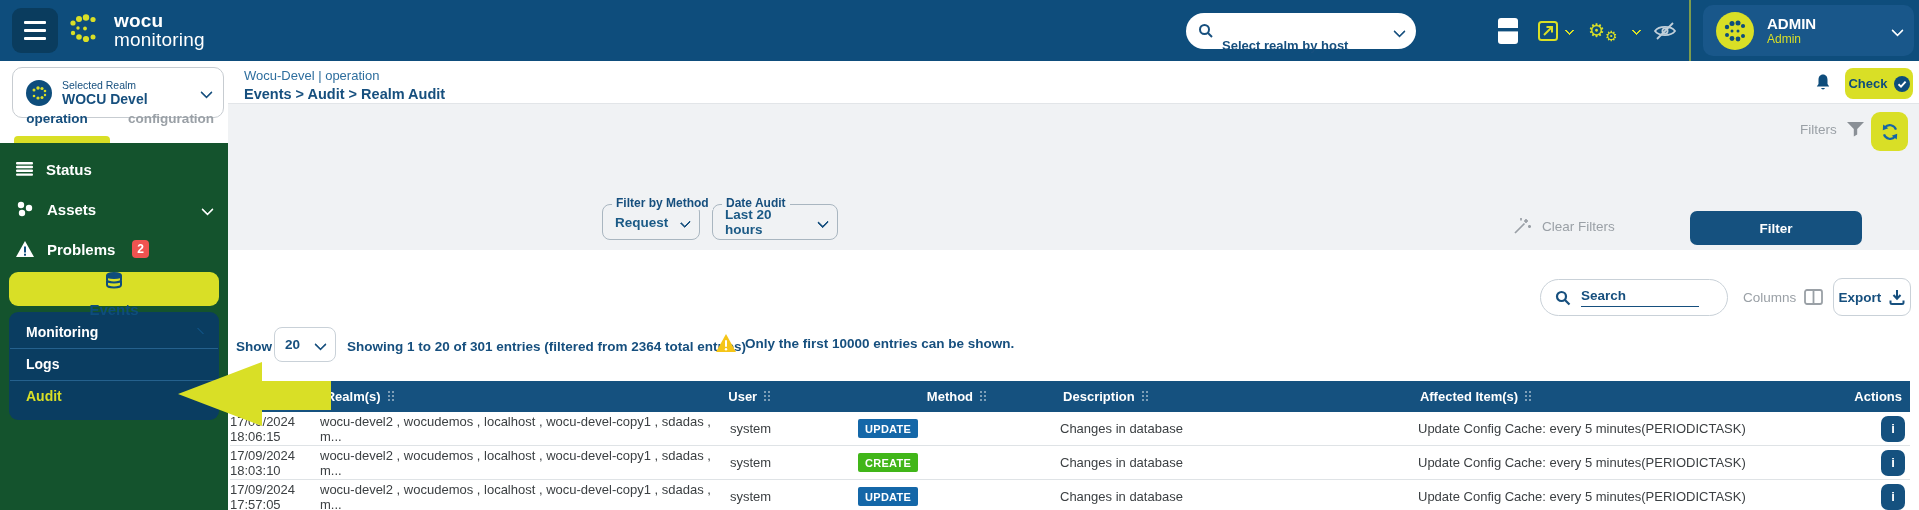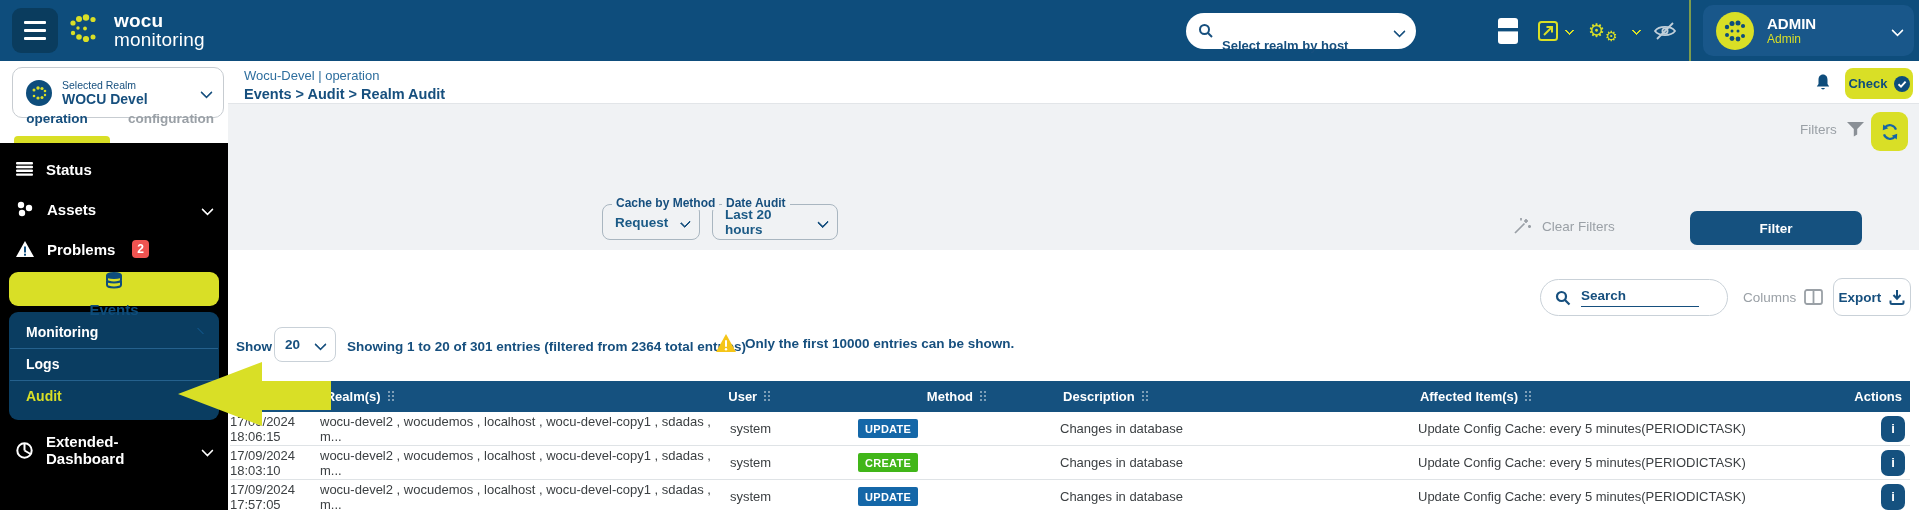--- a/index.html
+++ b/index.html
@@ -40,21 +40,21 @@
   .realm-select .lbl{font-size:10.5px;color:#164f7e;line-height:12px;}
   .realm-select .val{font-size:14px;color:#164f7e;font-weight:bold;line-height:16px;}
   .realm-select .chv{color:#164f7e;margin-left:auto;}
   .tabs{position:absolute;left:0;top:50px;width:228px;height:23px;display:flex;}
   .tab{flex:1;text-align:center;font-size:13.5px;cursor:pointer;}
   .tab.active{color:#164f7e;font-weight:bold;}
   .tab.idle{color:#9aa0a6;font-weight:600;}
   .tab-bar{position:absolute;left:14px;top:75px;width:96px;height:8px;background:#d9df26;
            border-radius:4px 4px 0 0;z-index:4;}
   
-  .sidebar{position:absolute;left:0;top:143px;width:228px;height:367px;background:#000000;
+  .sidebar{position:absolute;left:0;top:143px;width:228px;height:367px;background:#14532d;
            box-sizing:border-box;padding-top:6px;z-index:3;}
   .m-item{height:40px;display:flex;align-items:center;gap:13px;padding:0 16px;color:#fff;
           font-size:15px;font-weight:600;cursor:pointer;}
   .m-item .chv{color:#fff;margin-left:auto;}
   .m-badge{background:#ef5350;color:#fff;font-size:12px;font-weight:bold;border-radius:4px;
            padding:2px 5px;margin-left:4px;}
   .m-events{margin:3px 9px 0 9px;height:34px;background:#d9df26;border-radius:9px;display:flex;
             align-items:center;gap:12px;padding:0 10px;color:#0e4d7c;font-size:15px;font-weight:bold;
             cursor:pointer;flex-direction:column;}
   .m-events .chv{color:#0e4d7c;margin-left:auto;margin-right:4px;}
@@ -315,31 +315,20 @@
       </span>
       <span>Events</span>
       <span class="chv up"></span>
     </div>
     <div class="submenu">
       <div class="sub-item">Monitoring</div>
       <div class="sub-item">Logs</div>
       <div class="sub-item active">Audit</div>
     </div>
     <div class="m-gap"></div>
-    <div class="m-item">
-      <span>
-        <svg width="17" height="17" viewBox="0 0 17 17" fill="none" stroke="#fff" stroke-width="2">
-          <circle cx="8.5" cy="8.5" r="7.2"></circle>
-          <line x1="8.5" y1="8.5" x2="8.5" y2="1.5"></line>
-          <line x1="8.5" y1="8.5" x2="14.5" y2="12"></line>
-        </svg>
-      </span>
-      <span>Extended-Dashboard</span>
-      <span class="chv"></span>
-    </div>
   </div>
 
   <div class="crumb1">Wocu-Devel | operation</div>
   <div class="crumb2">Events &gt; Audit &gt; Realm Audit</div>
   <div class="bell">
     <svg width="20" height="21" viewBox="0 0 20 21">
       <path d="M10 1.5 C7 1.5 5.5 3.8 5.5 6.8 L5.5 11 L3.8 13.4 L16.2 13.4 L14.5 11 L14.5 6.8 C14.5 3.8 13 1.5 10 1.5 Z" fill="#0e4d7c"></path>
       <path d="M8 15 A2.1 2.1 0 0 0 12 15 Z" fill="#0e4d7c"></path>
     </svg>
   </div>
@@ -365,21 +354,21 @@
     <svg width="20" height="20" viewBox="0 0 20 20">
       <g fill="none" stroke="#1566a6" stroke-width="2.2">
         <path d="M16 7.6 A6.6 6.6 0 0 0 4.8 5.4"></path>
         <path d="M4 12.4 A6.6 6.6 0 0 0 15.2 14.6"></path>
       </g>
       <polygon points="3.2,2.5 2.8,8.2 8.3,6.3" fill="#1566a6"></polygon>
       <polygon points="16.8,17.5 17.2,11.8 11.7,13.7" fill="#1566a6"></polygon>
     </svg>
   </div>
 
-  <div class="fld-lbl" style="left:612px;top:196px">Cache by Method</div>
+  <div class="fld-lbl" style="left:612px;top:196px">Filter by Method</div>
   <div class="fld" style="left:602px;top:204px;width:98px">
     <span class="val">Request</span>
     <span class="chv"></span>
   </div>
   <div class="fld-lbl" style="left:722px;top:196px">Date Audit</div>
   <div class="fld" style="left:712px;top:204px;width:126px">
     <span class="val">Last 20 hours</span>
     <span class="chv"></span>
   </div>
 

